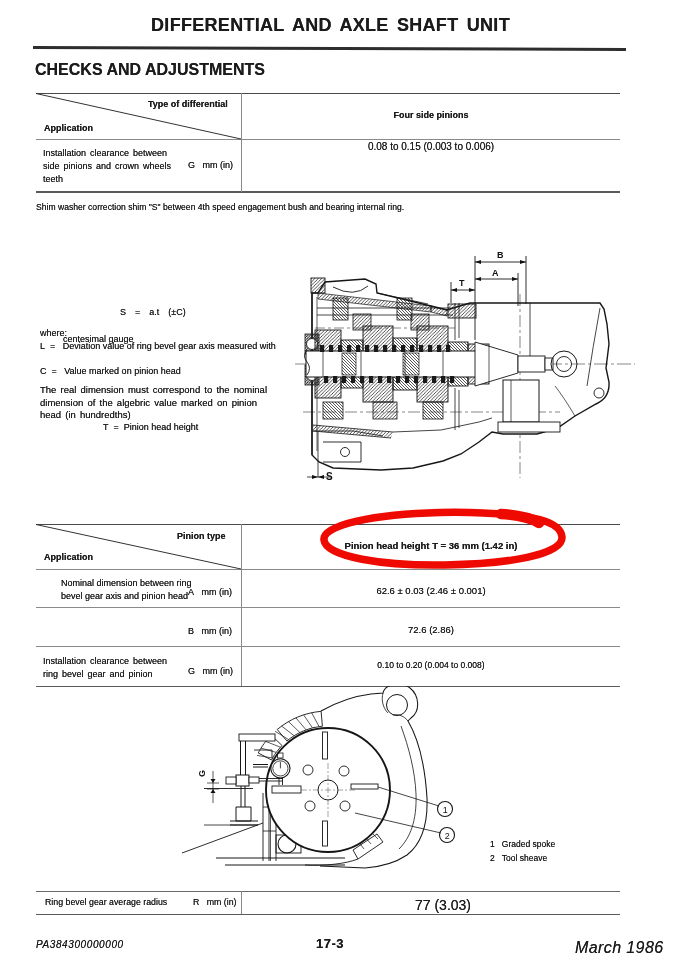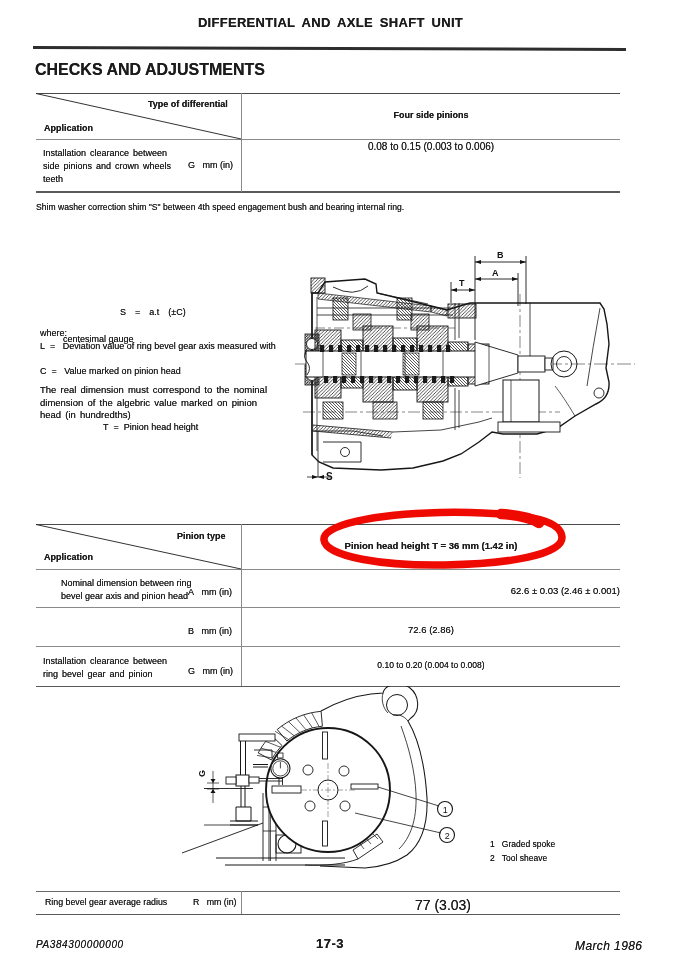--- a/index.html
+++ b/index.html
@@ -8,21 +8,21 @@
 .t{position:absolute;white-space:nowrap;text-shadow:0 0 0.55px rgba(25,25,25,0.85);}
 .b{font-weight:bold;}
 .ln{position:absolute;background:#6e6e6e;}
 .small{font-size:9px;}
 svg{position:absolute;}
 </style>
 </head>
 <body>
 <div id="page">
 
-  <div class="t b" style="left:0;width:661px;text-align:center;top:15px;font-size:13px;letter-spacing:0.3px;word-spacing:3px;">DIFFERENTIAL  AND  AXLE  SHAFT  UNIT</div>
+  <div class="t b" style="left:0;width:661px;text-align:center;top:15px;font-size:18px;letter-spacing:0.3px;word-spacing:3px;">DIFFERENTIAL  AND  AXLE  SHAFT  UNIT</div>
   <div class="ln" style="left:33px;top:47px;width:593px;height:2.8px;background:#2e2e2e;transform:rotate(0.18deg);"></div>
 
   <div class="t b" style="left:35px;top:61px;font-size:16px;letter-spacing:0;">CHECKS AND ADJUSTMENTS</div>
 
   <div class="ln" style="left:36px;top:92.5px;width:584px;height:1.8px;background:#4a4a4a;"></div>
   <div class="ln" style="left:36px;top:138.5px;width:584px;height:1.4px;background:#8a8a8a;"></div>
   <div class="ln" style="left:36px;top:191px;width:584px;height:1.8px;background:#5a5a5a;"></div>
   <div class="ln" style="left:241px;top:93px;width:1.3px;height:99px;background:#8a8a8a;"></div>
   <svg style="left:36px;top:93px;" width="206" height="47" viewBox="0 0 206 47">
       <line x1="0" y1="0.5" x2="205" y2="46" stroke="#333" stroke-width="1"></line>
@@ -205,21 +205,21 @@
   <svg style="left:36px;top:524px;" width="206" height="46" viewBox="0 0 206 46">
       <line x1="0" y1="0.5" x2="205" y2="45" stroke="#333" stroke-width="1"></line>
     </svg>
 
   <div class="t b small" style="left:177px;top:531px;">Pinion type</div>
   <div class="t b small" style="left:44px;top:552px;">Application</div>
   <div class="t b" style="left:242px;top:540px;width:378px;text-align:center;font-size:9.5px;">Pinion head height T = 36 mm (1.42 in)</div>
 
   <div class="t small" style="left:43px;top:577px;line-height:13.2px;white-space:normal;width:140px;margin-left:18px;">Nominal dimension between ring bevel gear axis and pinion head</div>
   <div class="t small" style="left:188px;top:587px;">A&nbsp;&nbsp;&nbsp;mm (in)</div>
-  <div class="t" style="left:242px;top:585px;width:378px;text-align:right;font-size:9.5px;">62.6 ± 0.03 (2.46 ± 0.001)</div>
+  <div class="t" style="left:242px;top:585px;width:378px;text-align:center;font-size:9.5px;">62.6 ± 0.03 (2.46 ± 0.001)</div>
 
   <div class="t small" style="left:188px;top:626px;">B&nbsp;&nbsp;&nbsp;mm (in)</div>
   <div class="t" style="left:242px;top:624px;width:378px;text-align:center;font-size:9.5px;">72.6 (2.86)</div>
 
   <div class="t small" style="left:43px;top:655px;line-height:13.2px;white-space:normal;width:131px;word-spacing:1.5px;">Installation clearance between ring bevel gear and pinion</div>
   <div class="t small" style="left:188px;top:666px;">G&nbsp;&nbsp;&nbsp;mm (in)</div>
   <div class="t" style="left:242px;top:660px;width:378px;text-align:center;font-size:8.5px;">0.10 to 0.20 (0.004 to 0.008)</div>
 
   <svg style="left:305px;top:495px;" width="280" height="85" viewBox="0 0 280 85">
     <path d="M 135 17.5 C 70 19, 17 30, 19 45 C 21 62, 78 71, 140 70 C 202 69, 258 60, 257 42 C 256 26, 225 19.5, 178 18 C 164 17.3, 147 17.3, 135 17.5 Z" fill="none" stroke="#ee0a00" stroke-width="7.5" stroke-linecap="round"></path>
@@ -330,14 +330,14 @@
 
   <div class="ln" style="left:36px;top:890.5px;width:584px;height:1.6px;background:#6a6a6a;"></div>
   <div class="ln" style="left:36px;top:913.5px;width:584px;height:1.8px;background:#5a5a5a;"></div>
   <div class="ln" style="left:241px;top:891px;width:1.3px;height:23px;background:#8a8a8a;"></div>
   <div class="t" style="left:45px;top:897px;font-size:8.8px;">Ring bevel gear average radius</div>
   <div class="t" style="left:193px;top:897px;font-size:8.8px;">R&nbsp;&nbsp;&nbsp;mm (in)</div>
   <div class="t" style="left:254px;top:897px;width:378px;text-align:center;font-size:14px;">77 (3.03)</div>
 
   <div class="t" style="left:36px;top:939px;font-size:10px;font-style:italic;letter-spacing:0.6px;">PA384300000000</div>
   <div class="t b" style="left:316px;top:936px;font-size:13px;letter-spacing:0.5px;">17-3</div>
-  <div class="t" style="left:575px;top:939px;font-size:12px;font-style:italic;letter-spacing:0.4px;">March 1986</div>
+  <div class="t" style="left:575px;top:939px;font-size:16px;font-style:italic;letter-spacing:0.4px;">March 1986</div>
 </div>
 
 </body></html>

